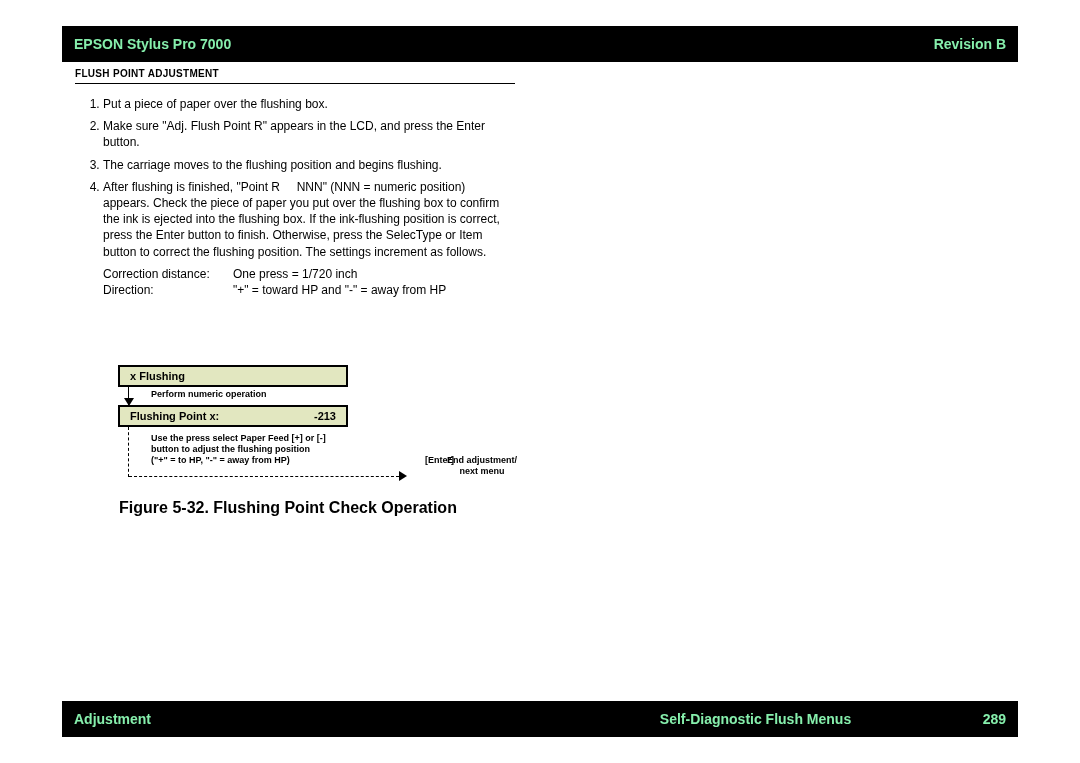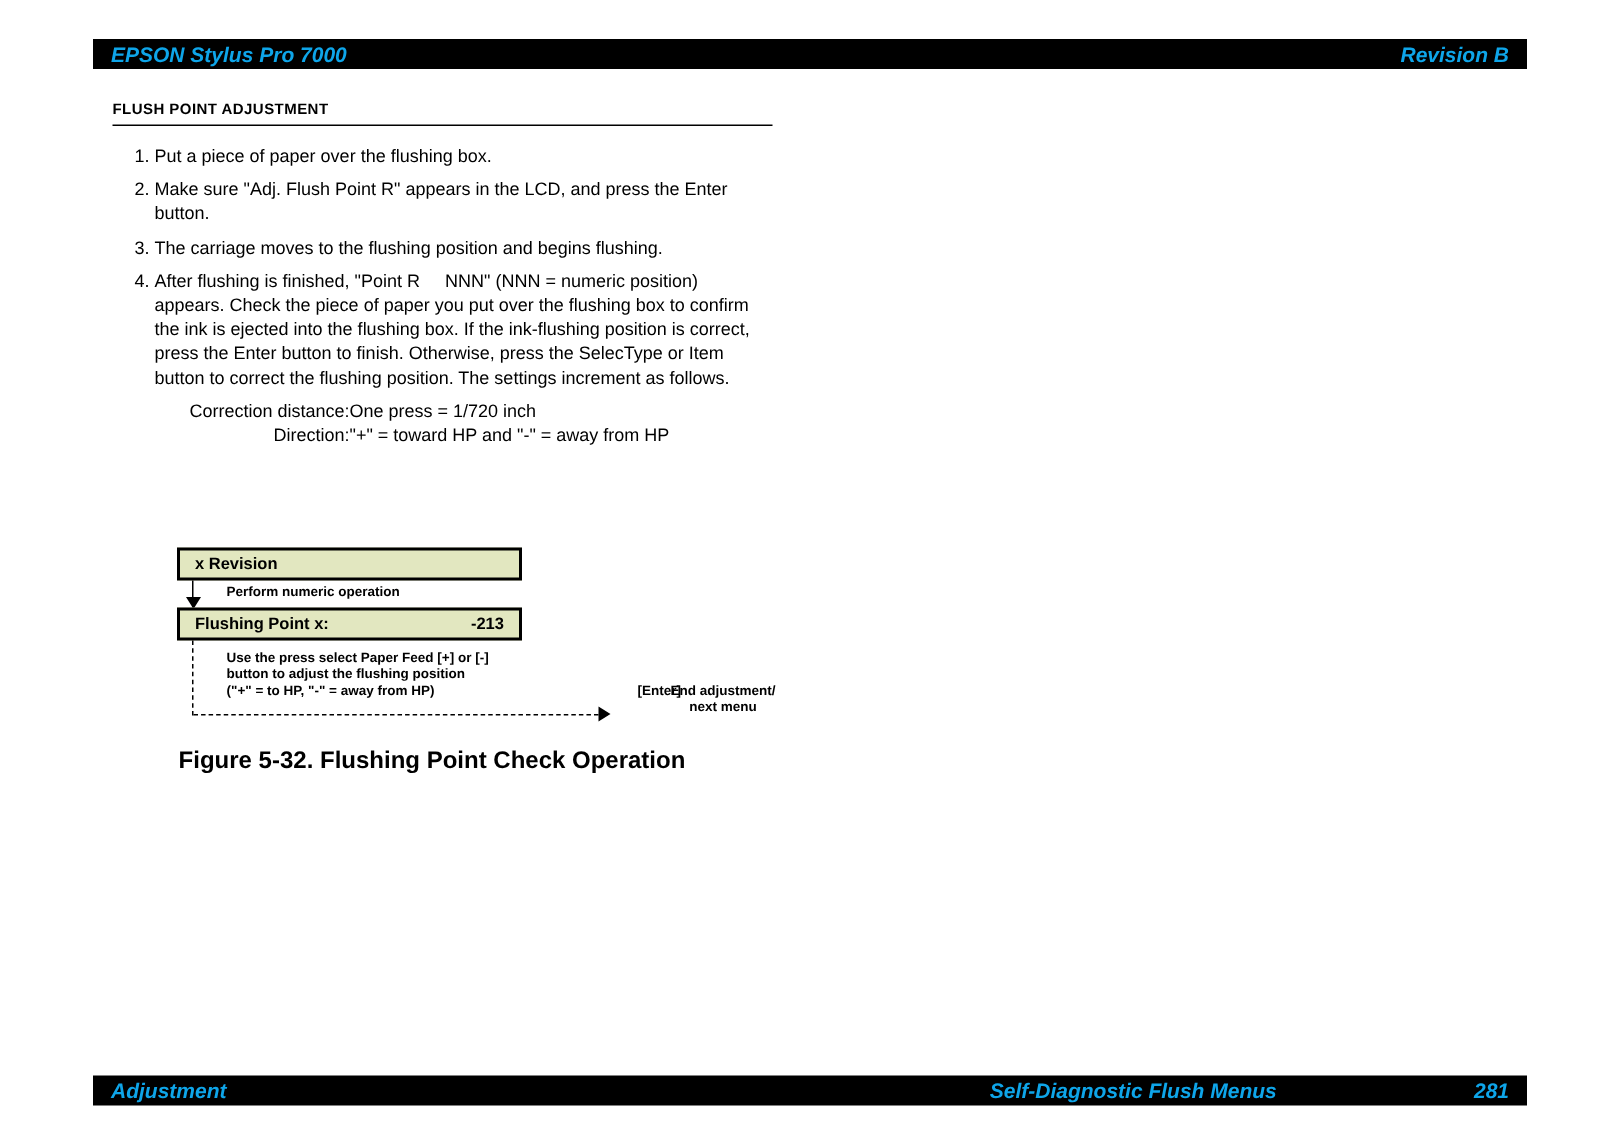--- a/index.html
+++ b/index.html
@@ -14,25 +14,24 @@
   .page {
     width: 1080px;
     height: 763px;
     position: relative;
     padding: 0;
   }
   .header-bar, .footer-bar {
     position: absolute;
     left: 62px;
     right: 62px;
-    height: 20px;
+    height: 36px;
     background: #000000;
-    color: #0ea5e9;
-    font-weight: bold;
-    font-style: italic;
+    color: #86efac;
+    font-weight: bold;
     font-size: 14px;
     display: flex;
     align-items: center;
     padding: 0 12px;
   }
   .header-bar { top: 26px; }
   .footer-bar { bottom: 26px; }
   .header-left, .footer-left { flex: 1; text-align: left; }
   .header-right, .footer-right { text-align: right; }
   .footer-center { flex: 1; text-align: center; }
@@ -63,21 +62,21 @@
     padding-left: 28px;
     list-style-position: outside;
   }
   ol.steps li { margin-bottom: 6px; }
   .sub-table {
     font-size: 12px;
     line-height: 1.35;
     margin-top: 2px;
   }
   .sub-table .row { display: flex; }
-  .sub-table .label { width: 130px; text-align: right; }
+  .sub-table .label { width: 130px; }
   .sub-table .value { flex: 1; }
 
   .diagram {
     position: absolute;
     top: 365px;
     left: 108px;
     width: 410px;
   }
   .lcd-box {
     width: 230px;
@@ -195,21 +194,21 @@
       </div>
       <div class="row">
         <div class="label">Direction:</div>
         <div class="value">"+" = toward HP and "-" = away from HP</div>
       </div>
     </div>
   </div>
 
   <div class="diagram">
     <div class="lcd-box">
-      <div class="lcd-left">x Revision</div>
+      <div class="lcd-left">x Flushing</div>
     </div>
     <div class="connector">
       <div class="note">Perform numeric operation</div>
       <div class="arrow-down"></div>
     </div>
     <div class="lcd-box">
       <div class="lcd-left">Flushing Point x:</div>
       <div class="lcd-right">-213</div>
     </div>
     <div class="dashed-section">
@@ -223,16 +222,16 @@
       </div>
       <div class="enter-label">[Enter]</div>
       <div class="end-label">End adjustment/ next menu</div>
     </div>
     <div class="figure-caption">Figure 5-32.  Flushing Point Check Operation</div>
   </div>
 
   <div class="footer-bar">
     <div class="footer-left">Adjustment</div>
     <div class="footer-center">Self-Diagnostic Flush Menus</div>
-    <div class="footer-right">281</div>
+    <div class="footer-right">289</div>
   </div>
 
 </div>
 
 </body></html>

